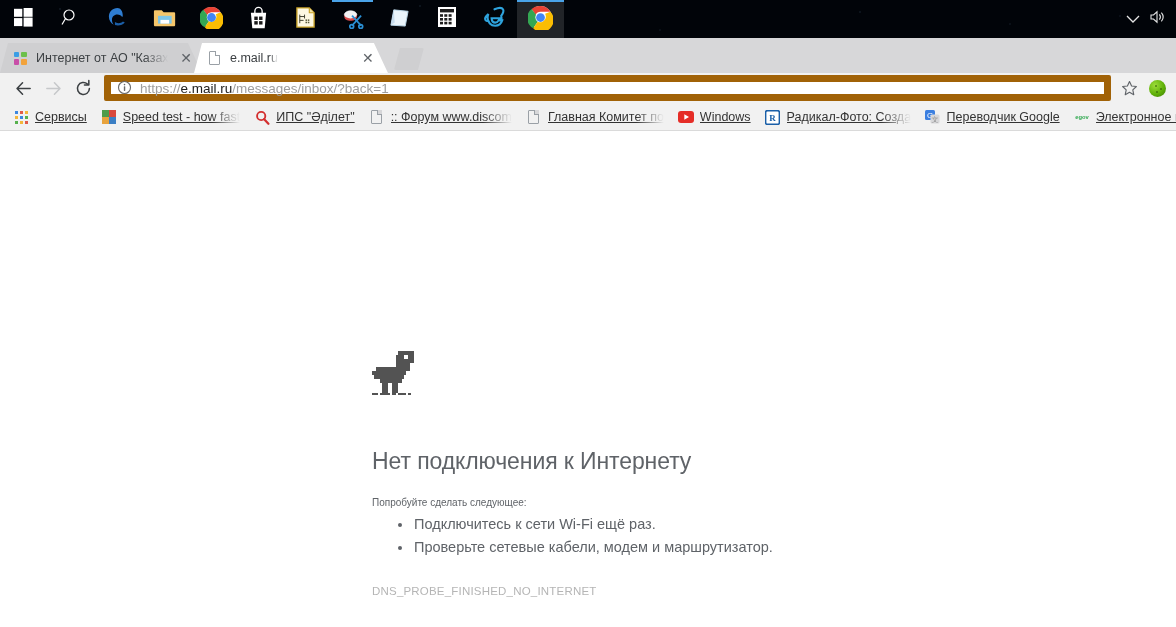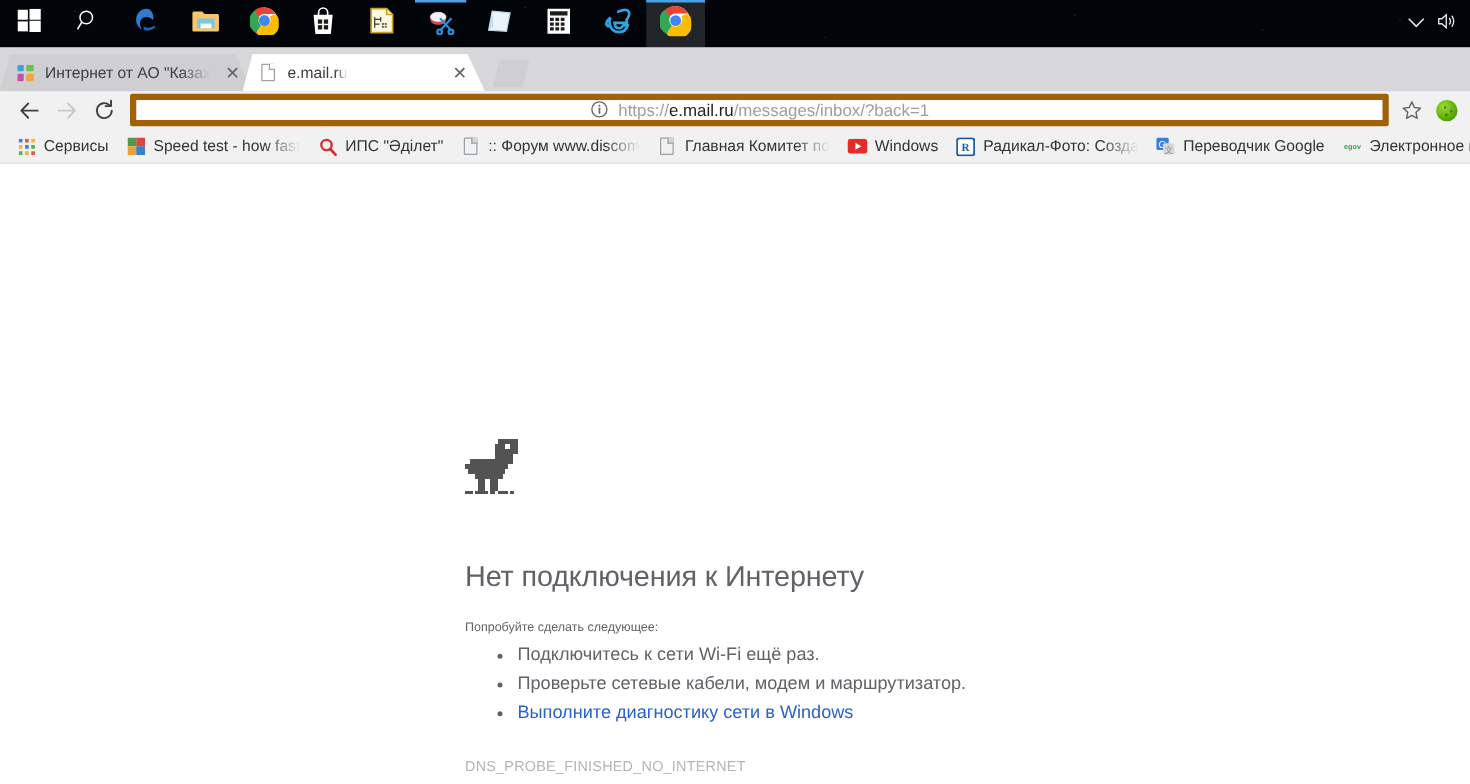--- a/index.html
+++ b/index.html
@@ -89,22 +89,22 @@
   .tab.active .fav-doc::after{ background:#fff; }
 
   
   #toolbar{
     height:31px;background:#f1f1f1;display:flex;align-items:center;
     padding:0 8px;gap:0;border-bottom:1px solid #f1f1f1;
   }
   .navbtn{ width:30px;height:28px;display:flex;align-items:center;justify-content:center;flex:0 0 auto; }
   #omnibox{
     flex:1;height:26px;margin-left:6px;margin-right:4px;
-    background:#fff;border:5px solid #a16207;border-radius:2px;
-    display:flex;align-items:center;padding:0 6px;justify-content:center;
+    background:#fff;border:7px solid #a16207;border-radius:2px;
+    display:flex;align-items:center;padding:0 6px;
   }
   .info-ic{ width:16px;height:16px;flex:0 0 16px;margin-right:7px; }
   #urltext{
     font-size:13.5px;white-space:nowrap;overflow:hidden;color:#9e9e9e;
     font-family:"Liberation Sans",sans-serif;
   }
   #urltext .host{ color:#212121; }
   .star-btn{ width:28px;height:26px;display:flex;align-items:center;justify-content:center;flex:0 0 auto;}
   .profile-av{
     width:17px;height:17px;border-radius:50%;flex:0 0 17px;margin-left:6px;margin-right:2px;
@@ -123,21 +123,21 @@
   #bookmarks{
     height:27px;background:#f1f1f1;border-bottom:1px solid #dadada;
     display:flex;align-items:center;padding:0 6px;overflow:hidden;
   }
   .bm{
     display:flex;align-items:center;height:21px;padding:0 7px;flex:0 0 auto;
     font-size:12.5px;color:#333;white-space:nowrap;border-radius:2px;max-width:160px;
   }
   .bm .bm-ic{ width:16px;height:16px;flex:0 0 16px;margin-right:6px;display:flex;align-items:center;justify-content:center; }
   .bm .bm-lbl{
-    overflow:hidden;white-space:nowrap;
+    overflow:hidden;white-space:nowrap;text-decoration:underline;
   }
   .bm.fade .bm-lbl{
     -webkit-mask-image:linear-gradient(90deg,#000 76%,transparent 100%);
     mask-image:linear-gradient(90deg,#000 76%,transparent 100%);
   }
 
   
   #page{
     width:1176px;height:495px;background:#fff;position:relative;
   }
@@ -535,21 +535,18 @@
       <h1 id="errtitle">Нет подключения к Интернету</h1>
       <p id="errlead">Попробуйте сделать следующее:</p>
 
       <ul id="errlist">
         <li>
           <span>Подключитесь к сети Wi-Fi ещё раз.</span>
         </li>
         <li>
           <span>Проверьте сетевые кабели, модем и маршрутизатор.</span>
         </li>
-        <li class="link">
-          <a href="#">Выполните диагностику сети в Windows</a>
-        </li>
       </ul>
 
       <div id="errcode">DNS_PROBE_FINISHED_NO_INTERNET</div>
     </div>
   </div>
 </div>
 
 </body></html>

